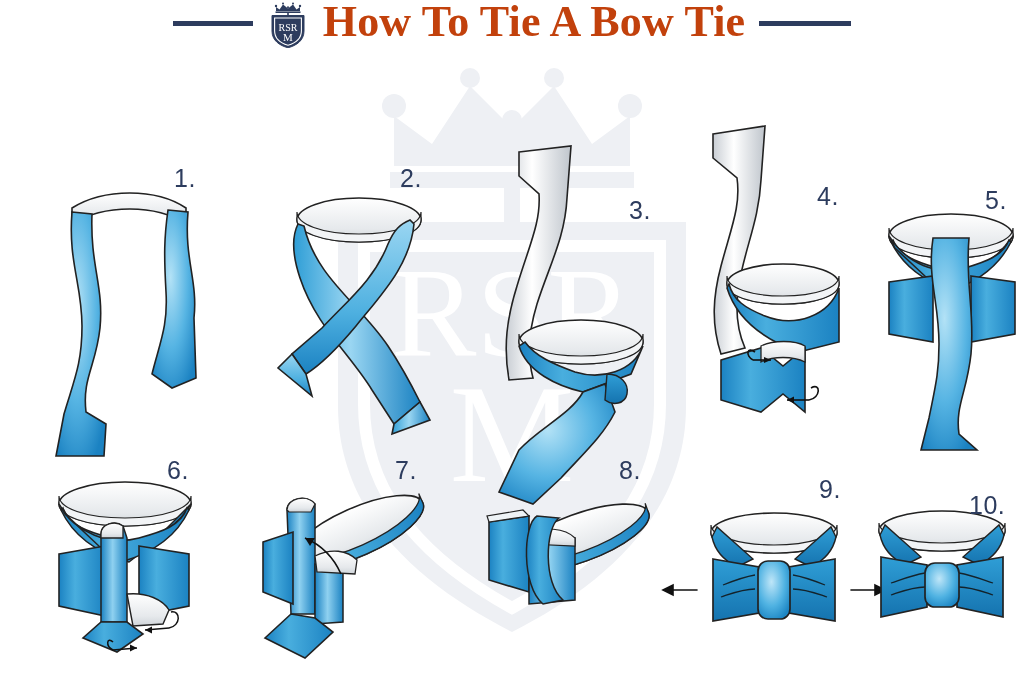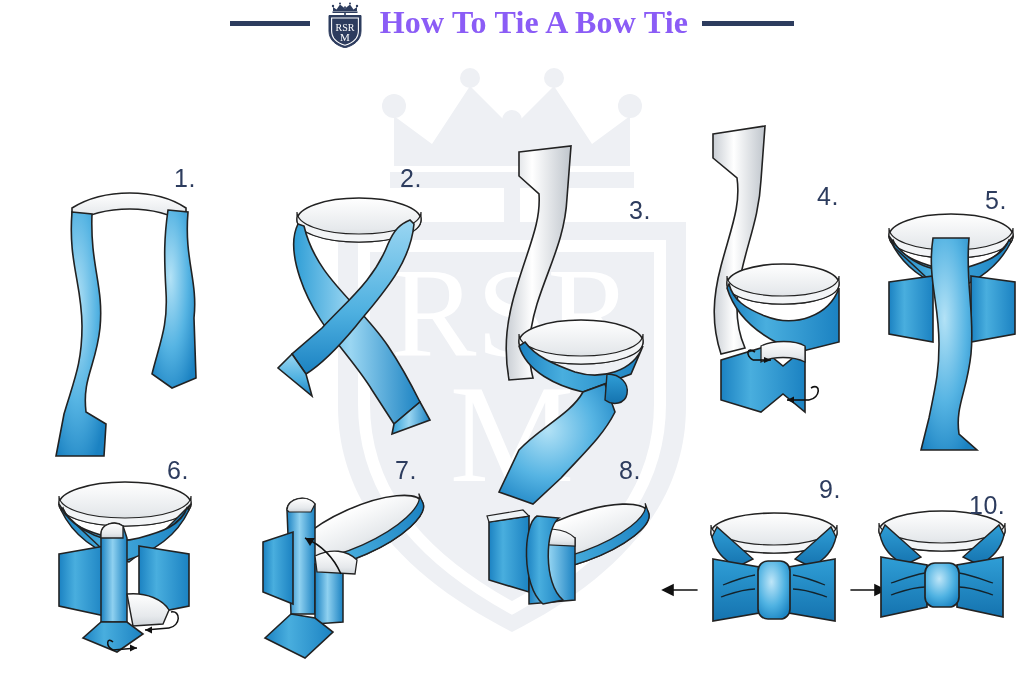--- a/index.html
+++ b/index.html
@@ -18,21 +18,21 @@
     position:absolute;left:0;top:0;width:1024px;height:46px;
     display:flex;align-items:center;justify-content:center;gap:14px;
     z-index:40;
   }
   .rule{height:5px;background:#2d3c5e;}
   .rule-left{width:80px;}
   .rule-right{width:92px;}
   .logo-wrap{width:42px;height:46px;position:relative;flex:0 0 auto;}
   .title{
     font-family:"Liberation Serif", serif;
-    font-size:32px;font-weight:bold;color:#8b5cf6;
+    font-size:44px;font-weight:bold;color:#c2410c;
     letter-spacing:.2px;white-space:nowrap;line-height:1;
     padding-bottom:3px;
   }
 
   
   .watermark{
     position:absolute;left:50%;top:56px;transform:translateX(-50%);
     width:420px;height:590px;z-index:1;opacity:1;pointer-events:none;
   }
 

